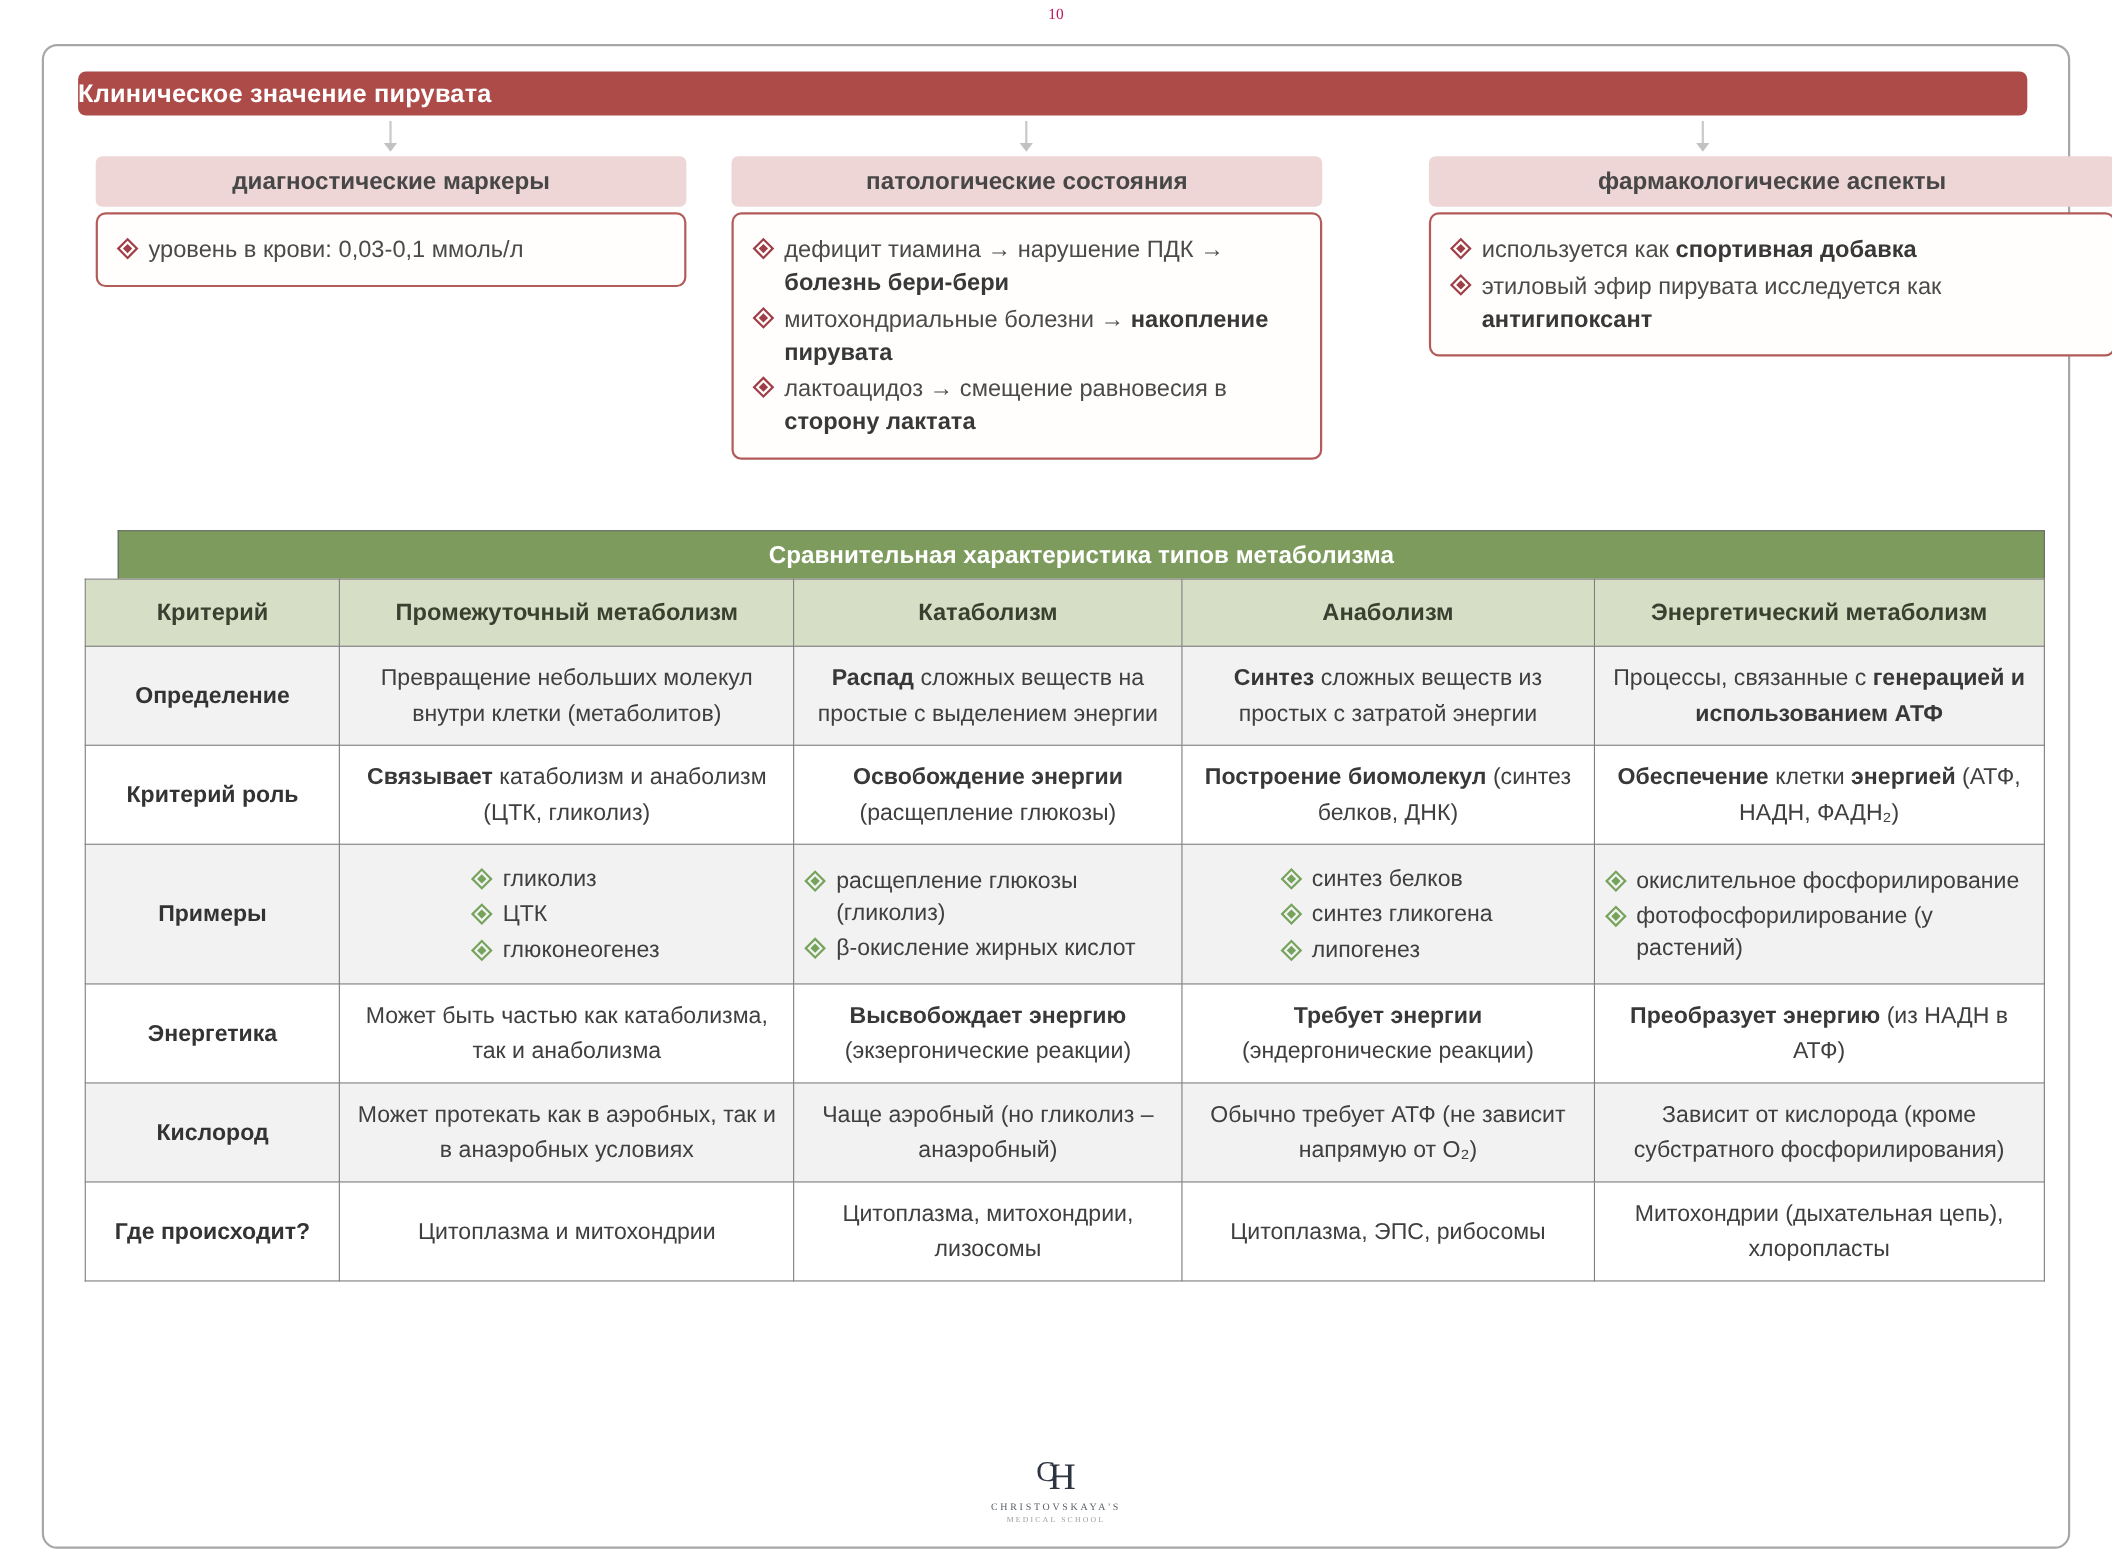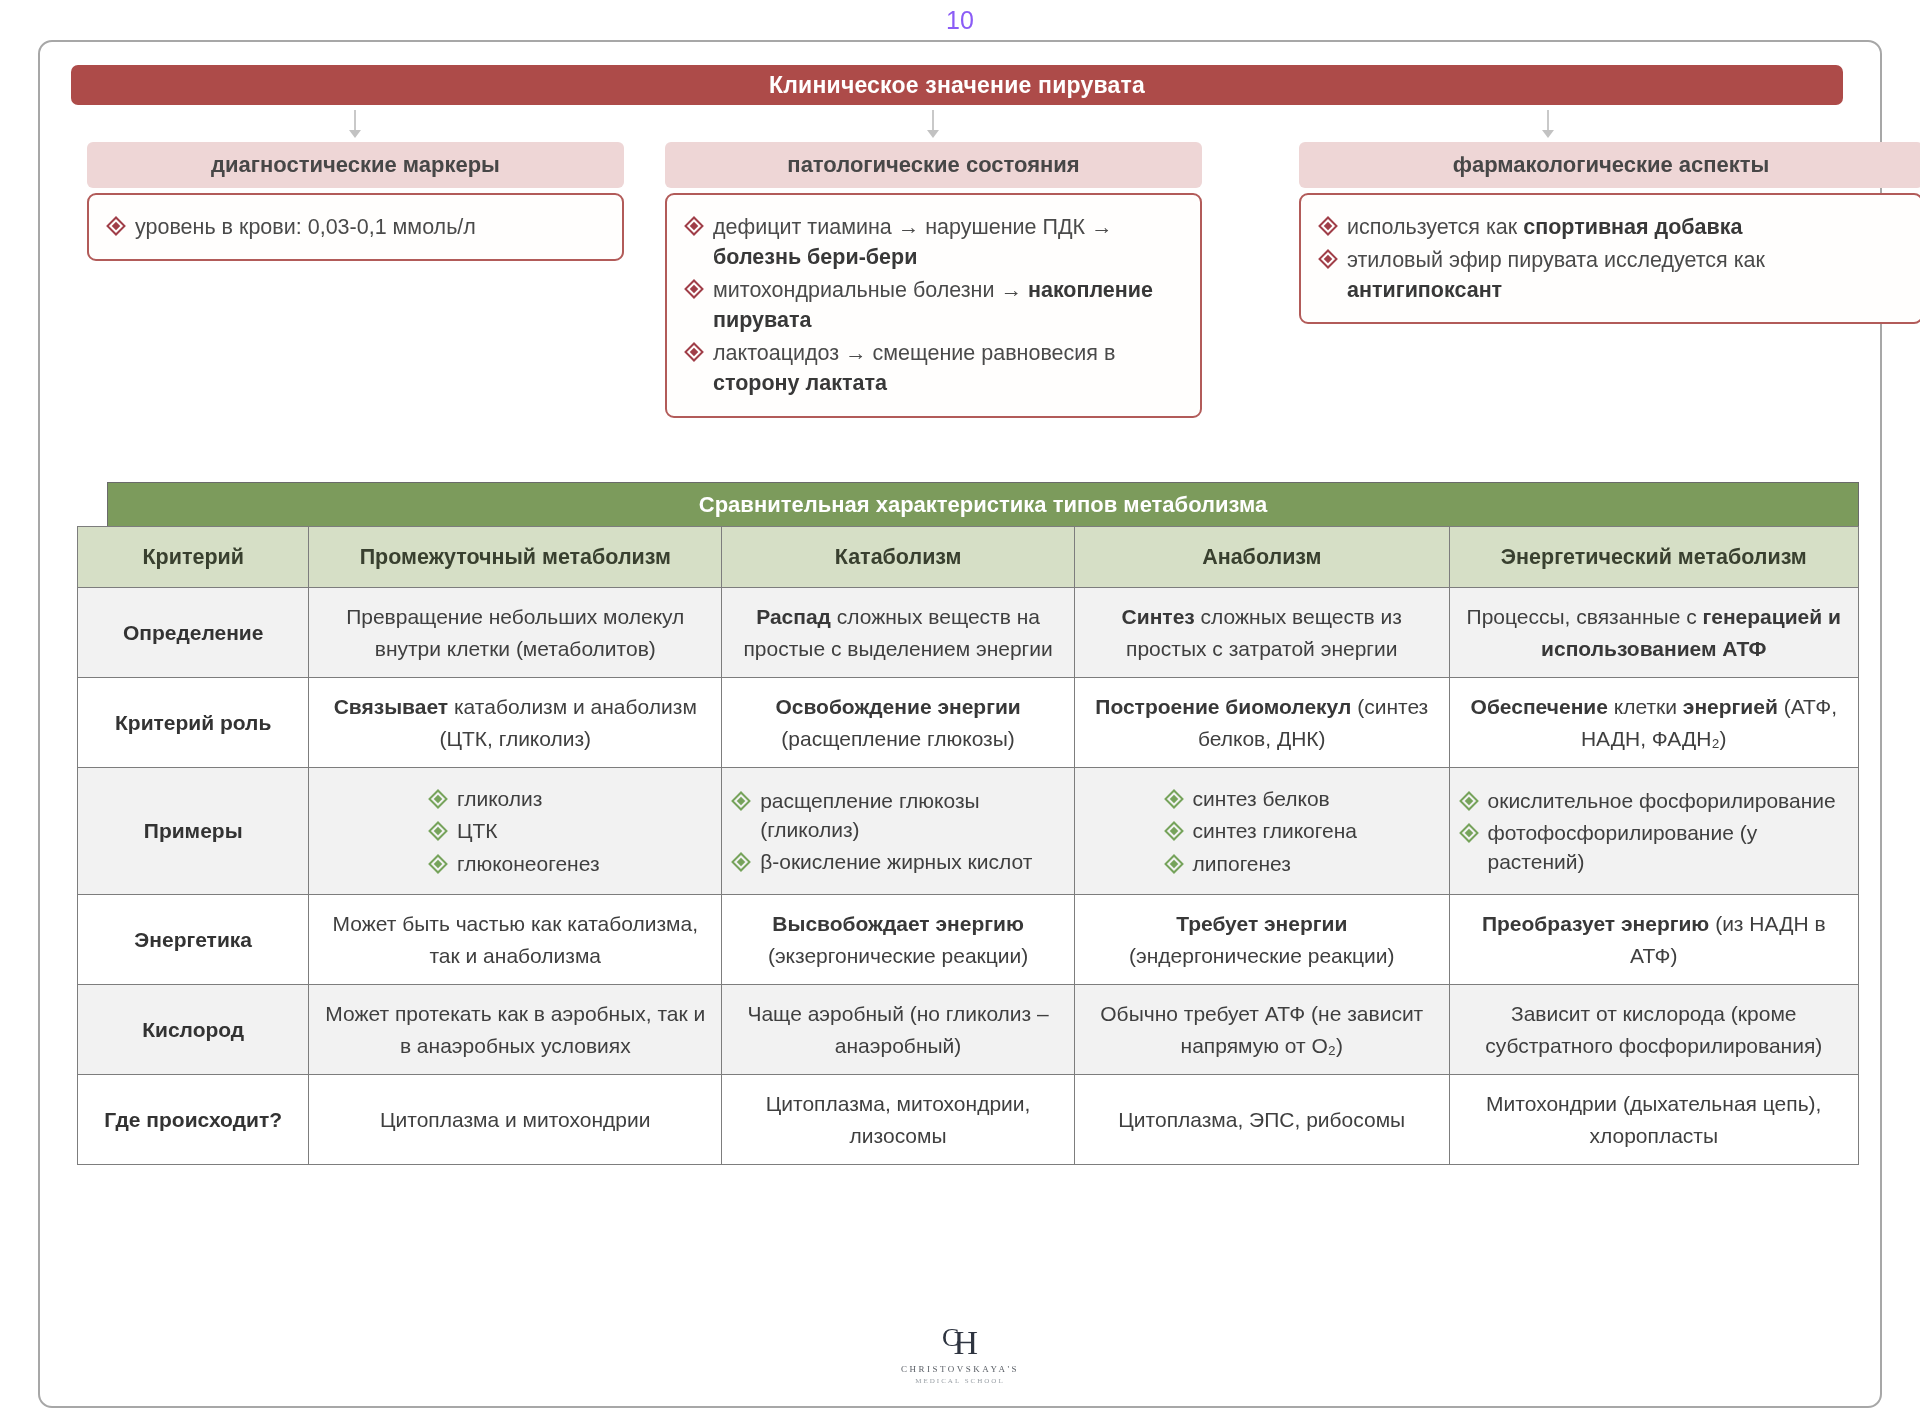--- a/index.html
+++ b/index.html
@@ -3,31 +3,31 @@
 <meta charset="utf-8">
 <style>
   html,body{margin:0;padding:0;background:#ffffff;}
   body{
     width:1920px;height:1417px;position:relative;
     font-family:"Liberation Sans","DejaVu Sans",sans-serif;
     color:#3f3f3f;-webkit-font-smoothing:antialiased;
   }
   .page-number{
     position:absolute;top:6px;left:0;width:100%;text-align:center;
-    font-size:25px;color:#8b5cf6;
+    font-size:14px;color:#be185d;font-family:Liberation Serif, serif;
   }
   .page-frame{
     position:absolute;left:38px;top:40px;width:1840px;height:1364px;
     border:2px solid #a7a7a7;border-radius:14px;background:#fff;
   }
   
   .title-bar{
     position:absolute;left:31px;top:23px;width:1772px;height:40px;
     background:#ad4b49;border-radius:7px;
-    display:flex;align-items:center;justify-content:center;
+    display:flex;align-items:center;
   }
   .title-bar span{color:#fff;font-weight:bold;font-size:23px;letter-spacing:.2px;}
   
   .arrow{position:absolute;top:68px;width:2px;height:20px;background:#c9c9c9;}
   .arrow::after{
     content:"";position:absolute;left:-5px;top:100%;
     border-left:6px solid transparent;border-right:6px solid transparent;
     border-top:8px solid #c2c2c2;
   }
   

